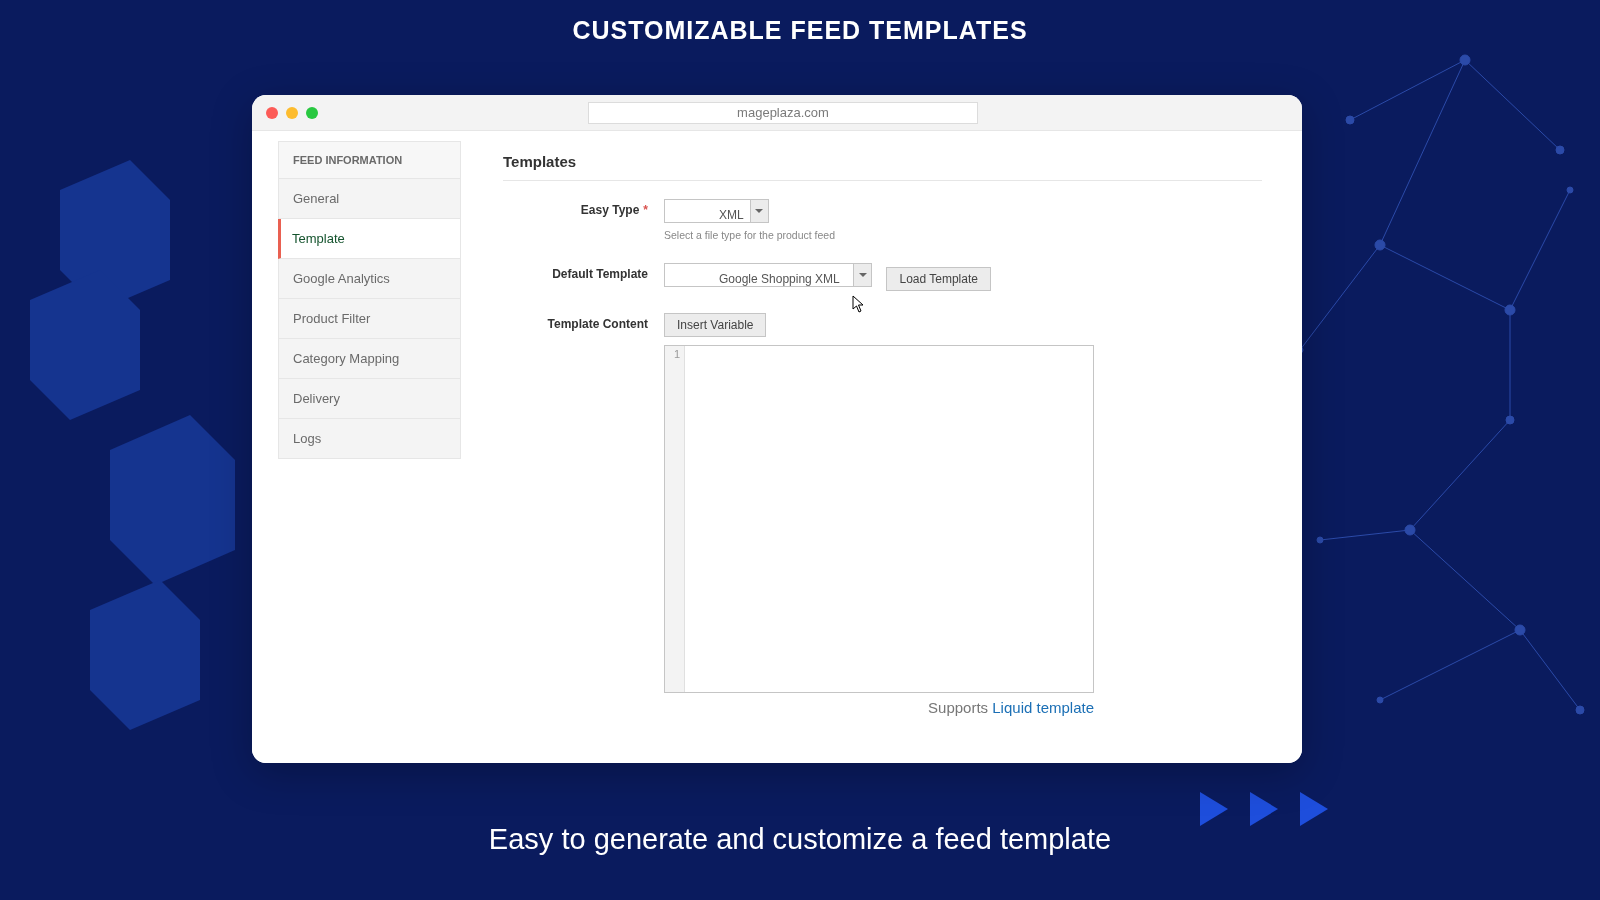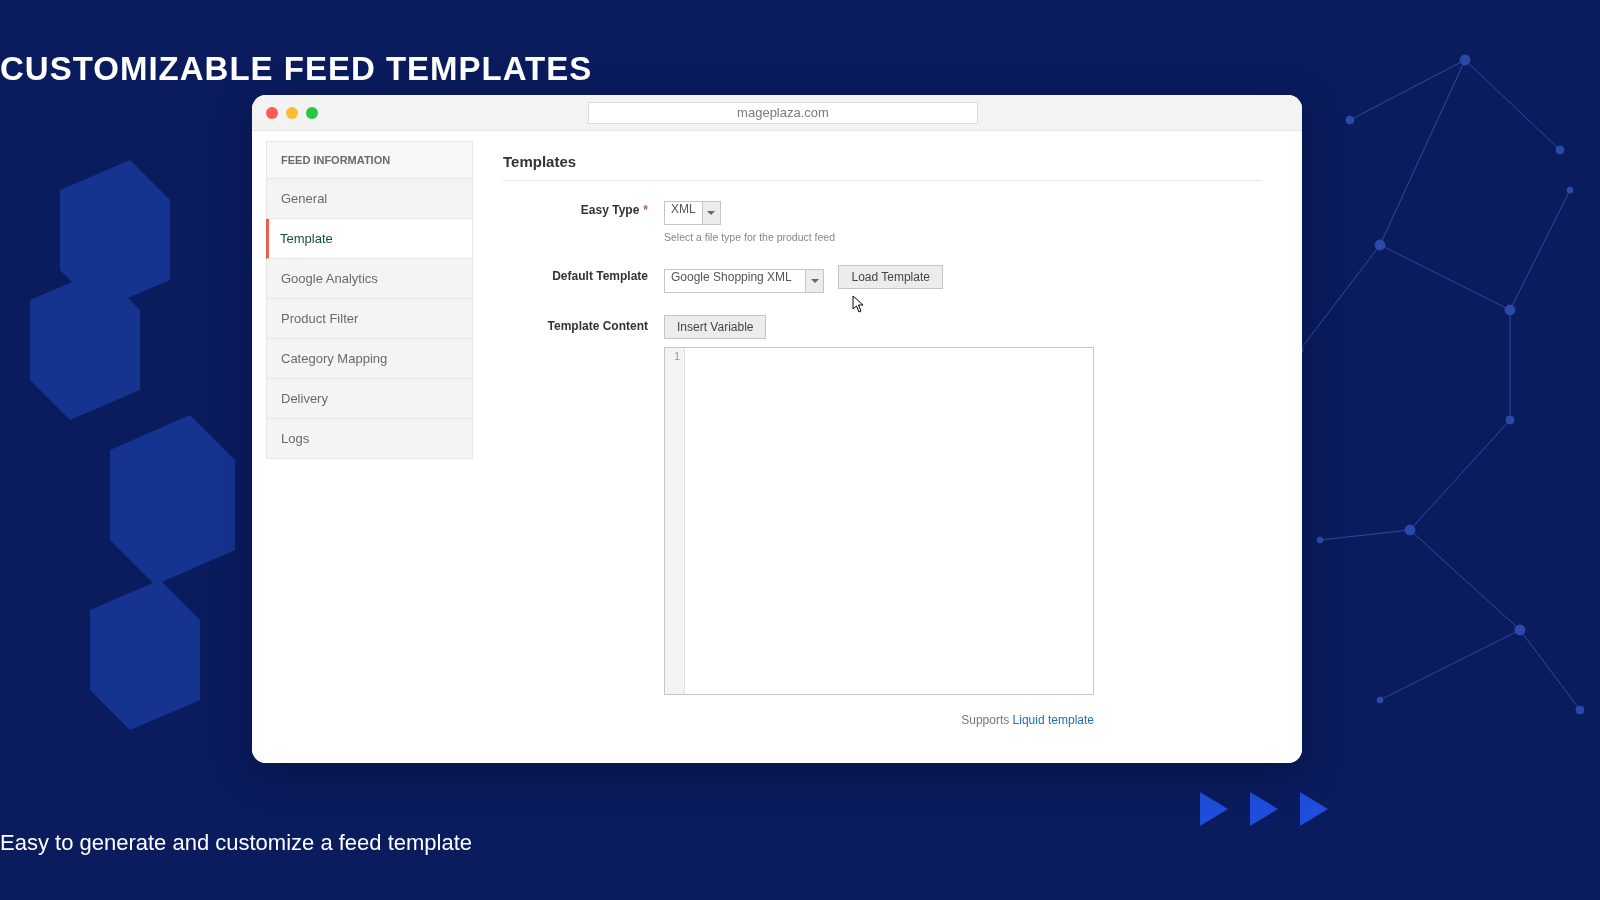--- a/index.html
+++ b/index.html
@@ -11,29 +11,30 @@
     overflow: hidden;
     position: relative;
   }
   .bg-deco {
     position: absolute;
     inset: 0;
     pointer-events: none;
   }
   .hero-title {
     color: #fff;
-    font-size: 33px;
+    font-size: 25px;
     font-weight: 800;
     letter-spacing: 1px;
-    text-align: left;
-    padding-top: 50px;
+    text-align: center;
+    padding-top: 16px;
   }
   .hero-sub {
     color: #fff;
-    font-size: 22px;
+    font-size: 29px;
+    text-align: center;
     position: absolute;
     bottom: 44px;
     left: 0; right: 0;
   }
   .window {
     position: absolute;
     left: 252px;
     top: 95px;
     width: 1050px;
     height: 668px;
@@ -70,21 +71,21 @@
     align-items: center;
     justify-content: center;
   }
   .content {
     flex: 1;
     display: flex;
     background: #fff;
   }
   .sidebar {
     width: 235px;
-    padding: 10px 14px;
+    padding: 10px 26px;
   }
   .side-header {
     font-size: 11px;
     font-weight: 700;
     color: #6a6a6a;
     padding: 12px 14px;
     border: 1px solid #e6e6e6;
     background: #f7f7f7;
   }
   .side-item {
@@ -134,21 +135,22 @@
   .help {
     font-size: 10.5px;
     color: #888;
     margin-top: 6px;
   }
   .sel {
     display: inline-flex;
     border: 1px solid #c5c5c5;
     background: #fff;
     height: 24px;
-    align-items: flex-start;
+    align-items: flex-end;
+    padding-left: 48px;
   }
   .sel .val {
     font-size: 12px;
     color: #555;
     padding: 0 6px;
   }
   .sel .caret {
     width: 18px;
     display: flex;
     align-items: center;
@@ -192,23 +194,23 @@
     padding: 2px 4px;
     text-align: right;
   }
   .code-text {
     flex: 1;
     background: #fff;
   }
   .supports {
     width: 430px;
     text-align: right;
-    font-size: 12px;
+    font-size: 15px;
     color: #777;
-    margin-top: 18px;
+    margin-top: 6px;
   }
   .supports a { color: #1b6fb5; text-decoration: none; }
   .cursor {
     position: absolute;
     left: 852px;
     top: 295px;
     width: 14px;
     height: 18px;
     pointer-events: none;
   }

